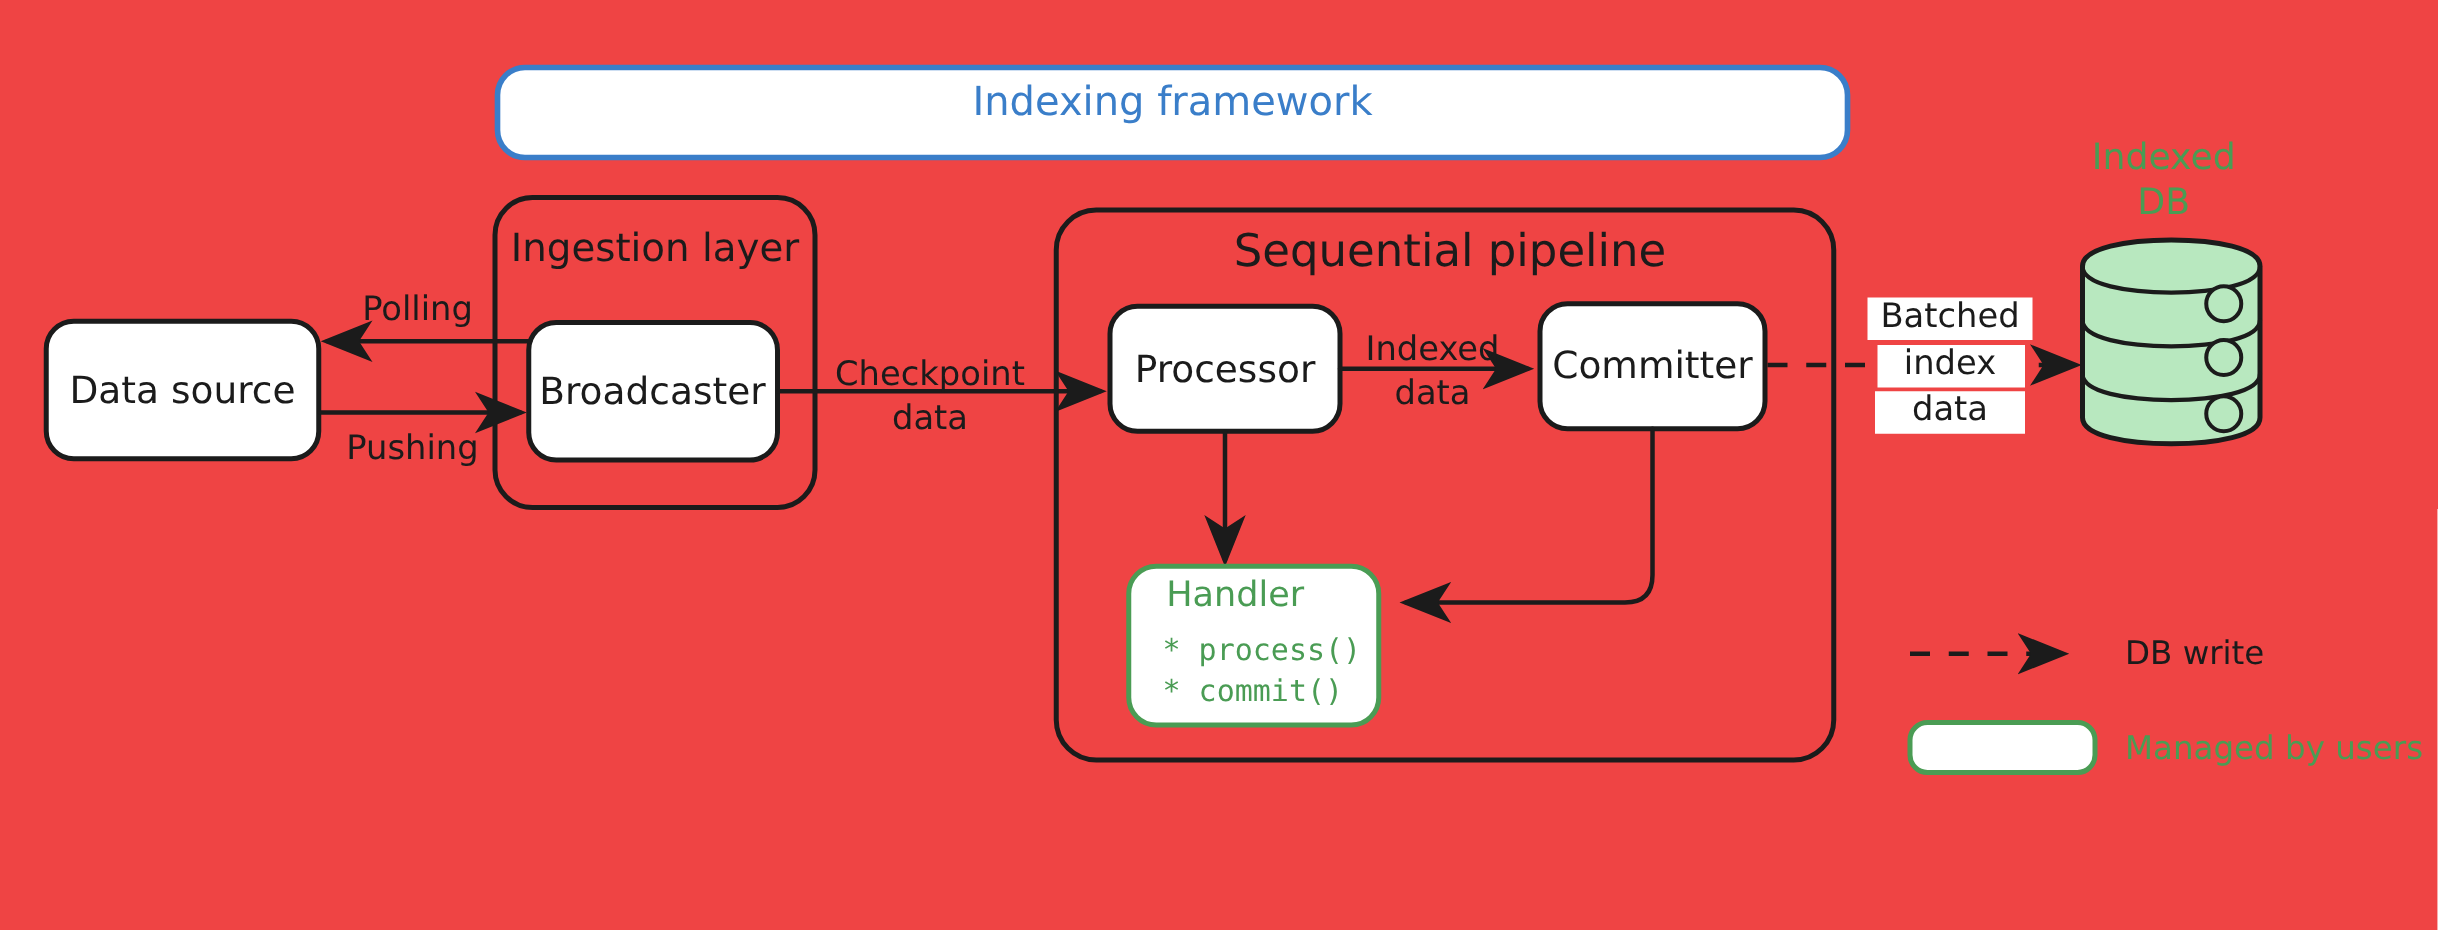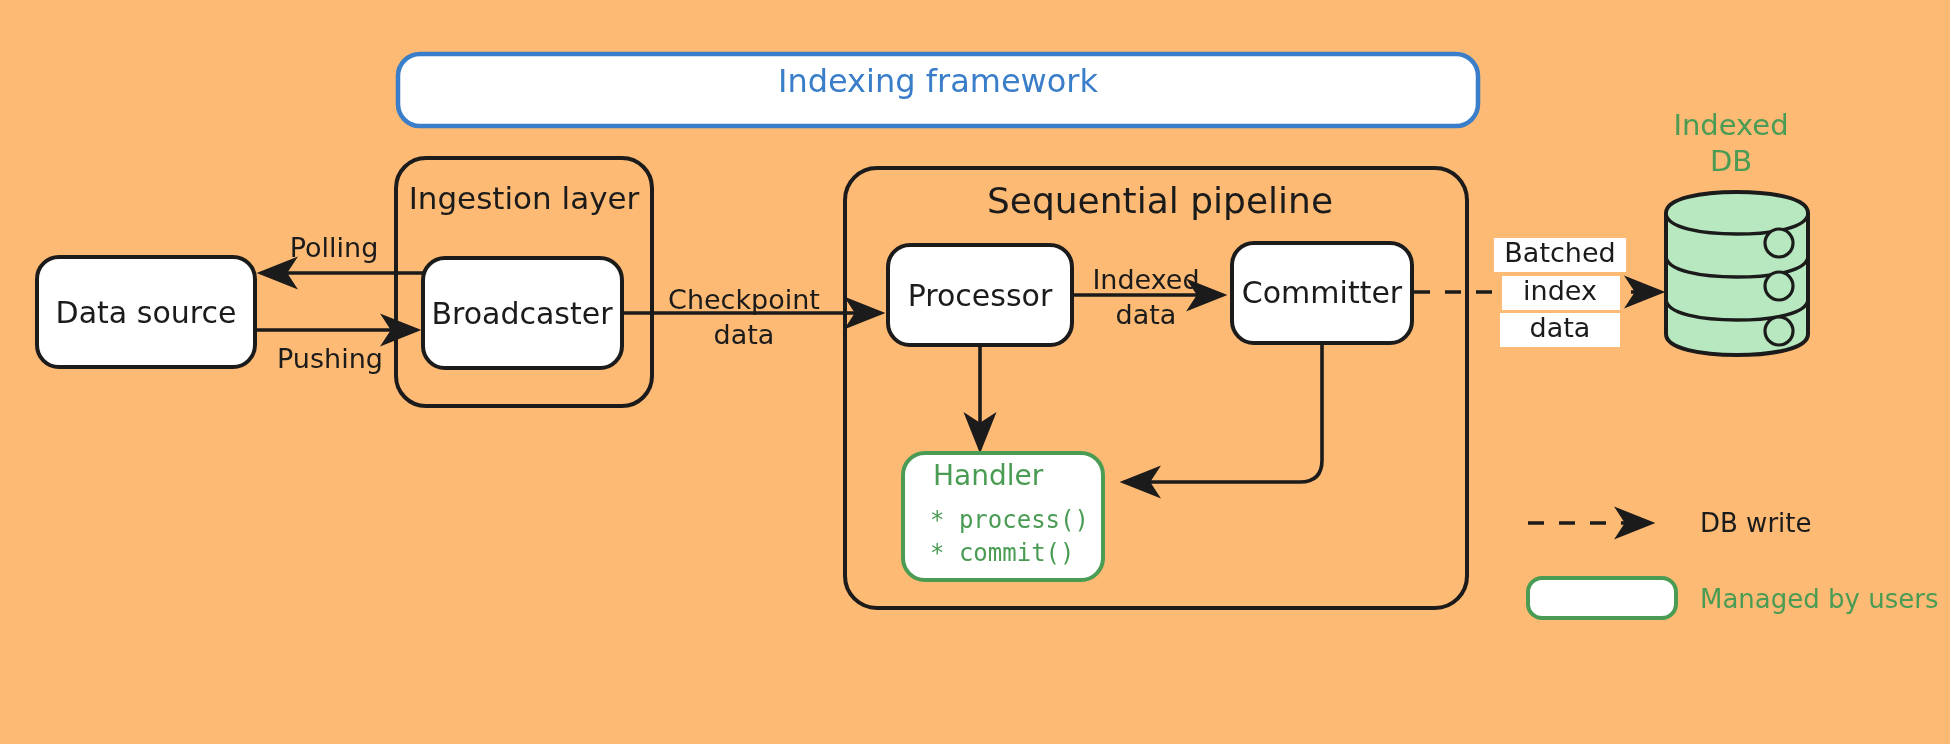--- a/index.html
+++ b/index.html
@@ -8,21 +8,21 @@
     padding: 0;
     background: #ffffff;
   }
   body {
     font-family: "DejaVu Sans", sans-serif;
   }
   #diagram-root {
     position: relative;
     width: 1950px;
     height: 744px;
-    background: #fdba74;
+    background: #ef4444;
     overflow: hidden;
   }
   #diagram-svg {
     position: absolute;
     top: 0;
     left: 0;
     width: 1950px;
     height: 744px;
   }
   .node-label,

